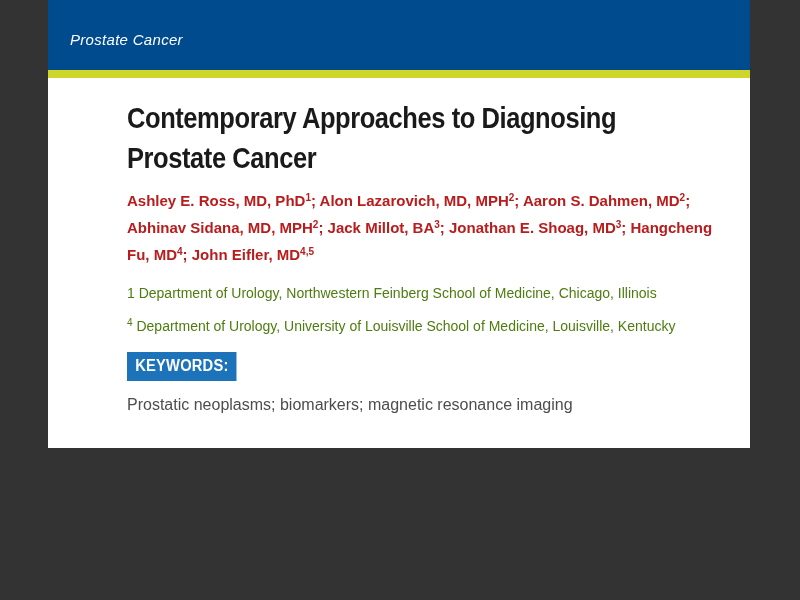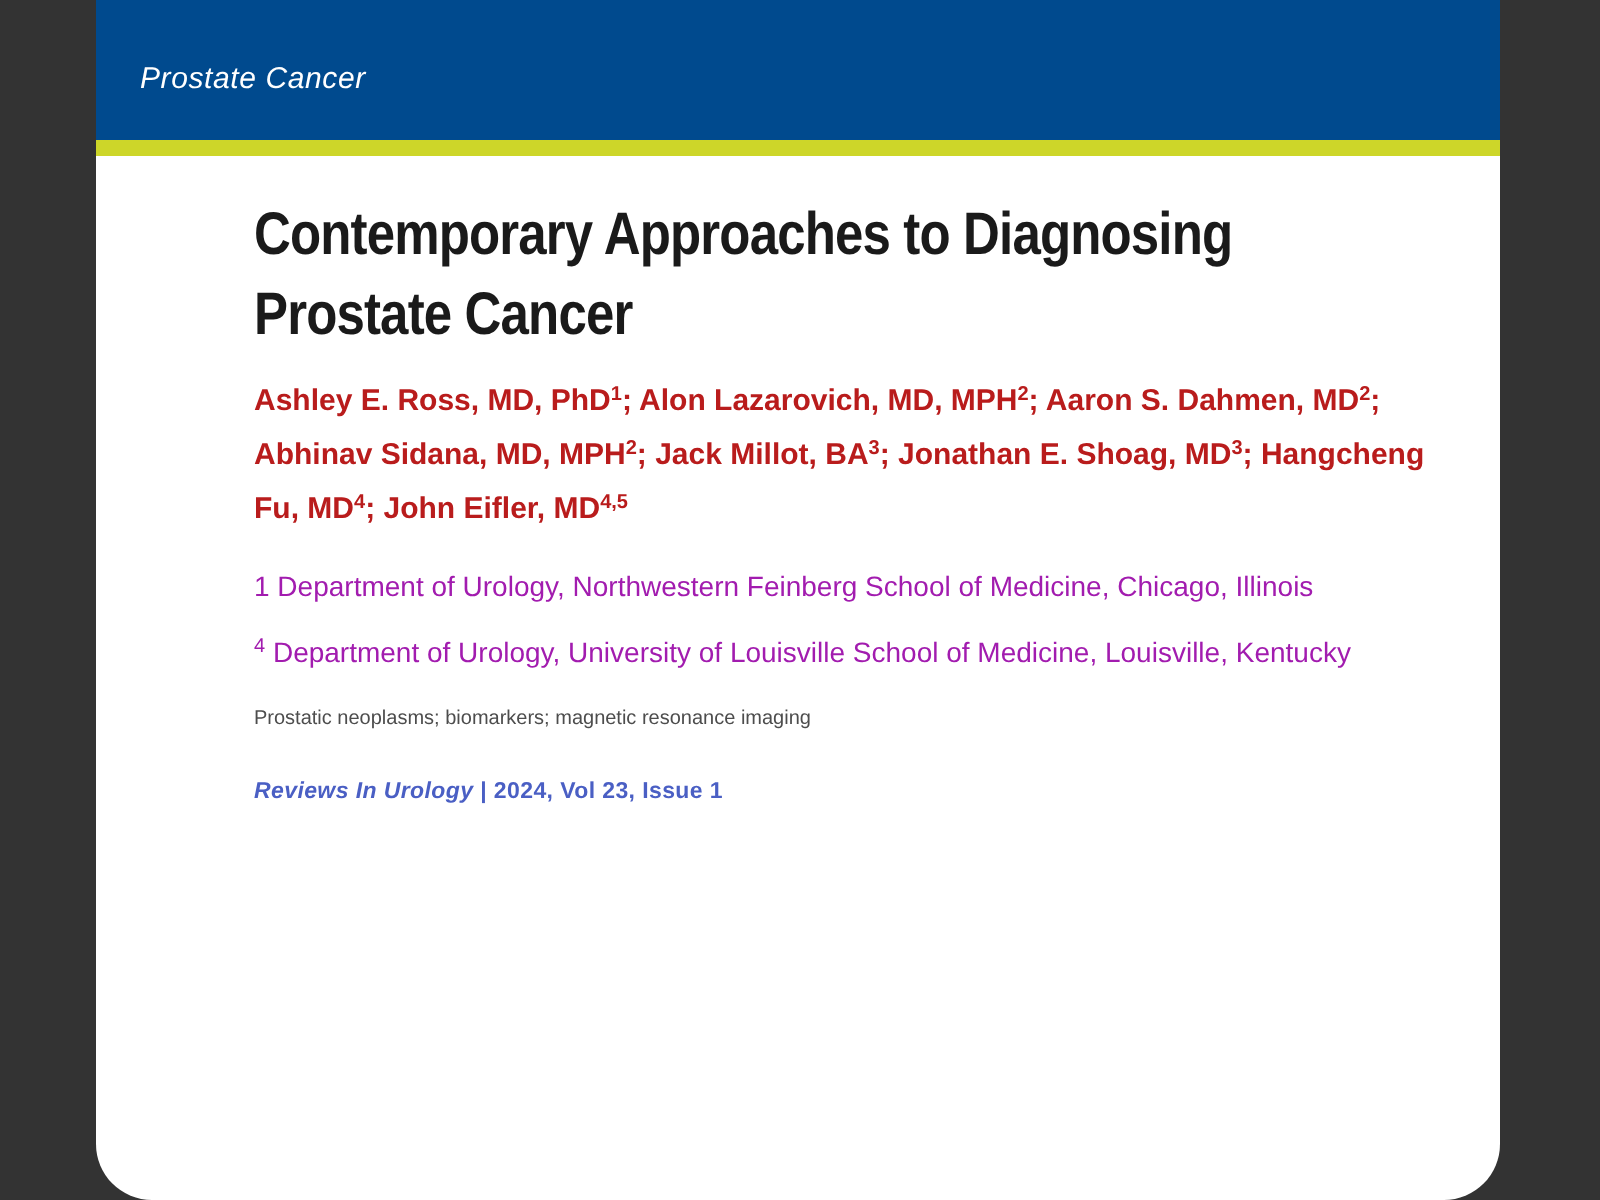--- a/index.html
+++ b/index.html
@@ -4,23 +4,22 @@
 <style>
   * { box-sizing: border-box; }
   html, body { margin: 0; padding: 0; }
   body {
     width: 800px; height: 600px; overflow: hidden;
     background: var(--surround, #333333);
     font-family: "Liberation Sans", sans-serif;
   }
   .page {
     position: absolute; left: 48px; top: 0;
-    width: 702px; height: 600px;
+    width: 702px; height: 448px;
     background: #ffffff;
-    border-radius: 28px;
   }
   .masthead {
     height: 70px;
     background: var(--header-bg, #004a8e);
   }
   .masthead-label {
     color: #ffffff;
     font-style: italic;
     font-size: 15px;
     letter-spacing: 0.3px;
@@ -55,40 +54,40 @@
   .byline sup, .affiliation sup {
     font-size: 10px;
     line-height: 0;
     position: relative;
     top: -5px;
     vertical-align: baseline;
   }
   .affiliations { margin-top: 13px; }
   p.affiliation {
     margin: 0 0 8px 0;
-    color: #a21caf;
+    color: #4d7c0f;
     font-size: 14px;
     line-height: 25px;
   }
   .keywords-badge {
     display: inline-block;
     margin-top: 5px;
     background: var(--badge-bg, #1d73b9);
     color: #ffffff;
     font-weight: bold;
     font-size: 16px;
     letter-spacing: 0.2px;
     padding: 5px 9px 6px 9px;
     transform: scaleX(0.92);
     transform-origin: 0 50%;
   }
   .keywords-text {
     margin-top: 15px;
     color: #4d4d4d;
-    font-size: 10px;
+    font-size: 16px;
   }
   .footer-citation {
     margin-top: 25px;
     color: var(--footer-color, #4a5fc4);
     font-size: 11.5px;
     font-weight: bold;
     letter-spacing: 0.2px;
   }
   .footer-citation .journal-name { font-style: italic; }
 </style>
@@ -110,21 +109,21 @@
       <div class="title-line">Prostate Cancer</div>
     </h1>
 
     <div class="byline"><span>Ashley E. Ross, MD, PhD<sup>1</sup></span><span>; </span><span>Alon Lazarovich, MD, MPH<sup>2</sup></span><span>; </span><span>Aaron S. Dahmen, MD<sup>2</sup></span><span>; </span><span>Abhinav Sidana, MD, MPH<sup>2</sup></span><span>; </span><span>Jack Millot, BA<sup>3</sup></span><span>; </span><span>Jonathan E. Shoag, MD<sup>3</sup></span><span>; </span><span>Hangcheng Fu, MD<sup>4</sup></span><span>; </span><span>John Eifler, MD<sup>4,5</sup></span></div>
 
     <div class="affiliations">
         <p class="affiliation"><span>1</span> Department of Urology, Northwestern Feinberg School of Medicine, Chicago, Illinois</p>
         <p class="affiliation"><sup>4</sup> Department of Urology, University of Louisville School of Medicine, Louisville, Kentucky</p>
       </div>
 
+    <div>
+      <span class="keywords-badge">KEYWORDS:</span>
+    </div>
 
     <div class="keywords-text">Prostatic neoplasms; biomarkers; magnetic resonance imaging</div>
 
-    <div class="footer-citation">
-      <span class="journal-name">Reviews In Urology</span><span> | </span><span>2024, Vol 23, Issue 1</span>
-    </div>
 
   </div>
 </div>
 
 </body></html>

